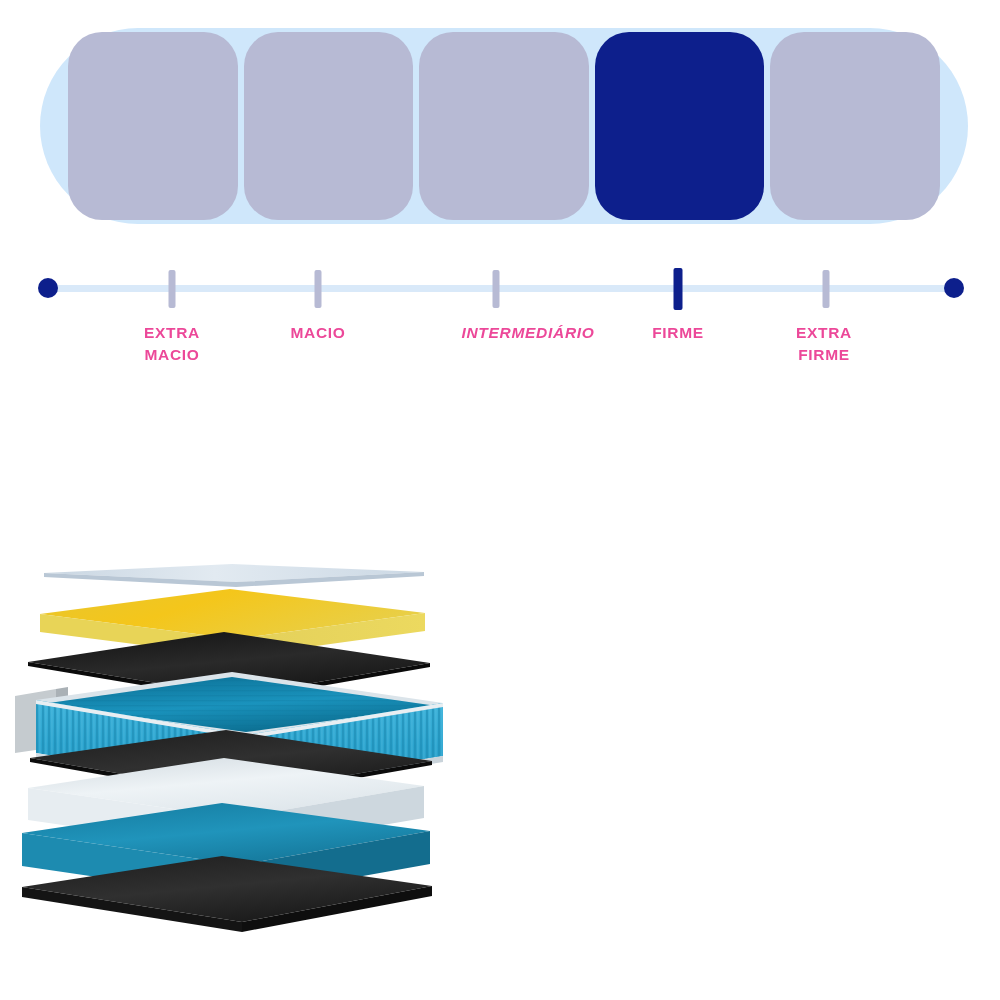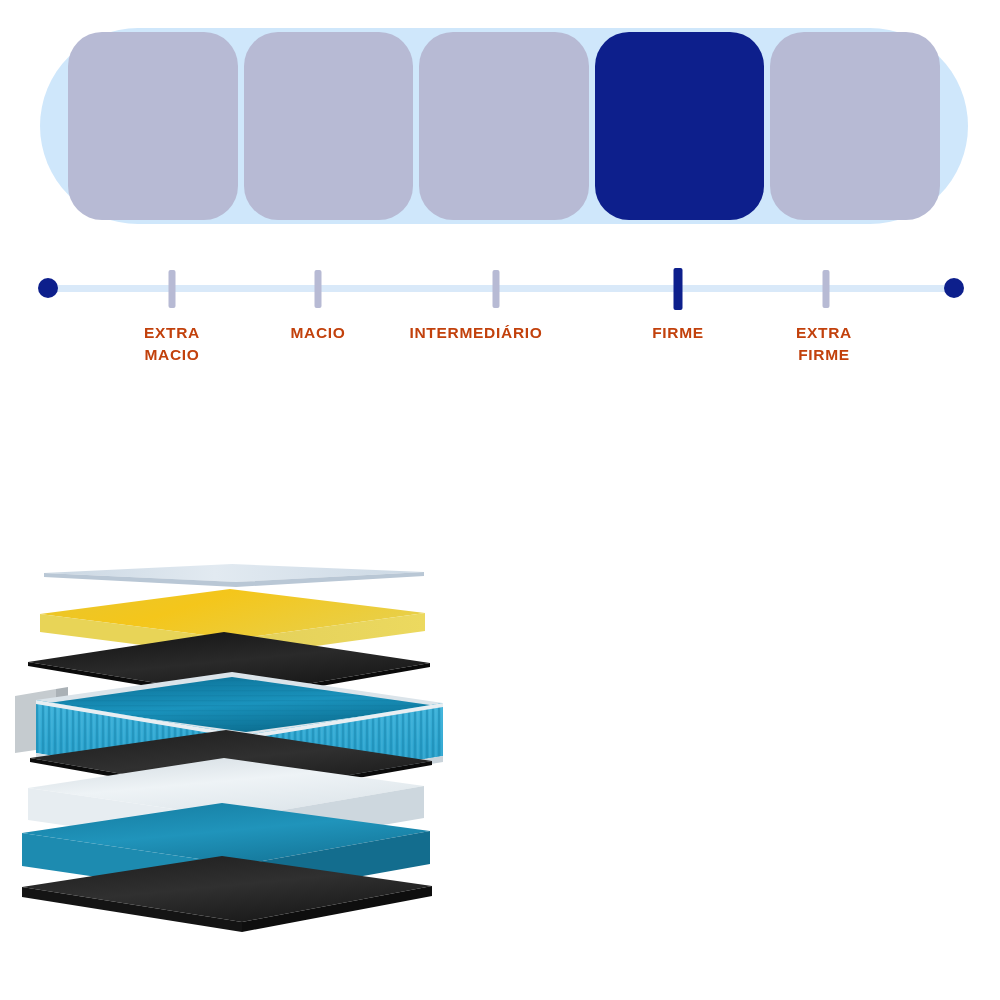--- a/index.html
+++ b/index.html
@@ -95,21 +95,21 @@
     width: 9px;
     top: 16px;
     height: 42px;
   }
 
   .scale-label {
     position: absolute;
     top: 70px;
     transform: translateX(-50%);
     text-align: center;
-    color: #c2410c;
+    color: #ec4899;
     font-size: 15.5px;
     font-weight: 700;
     letter-spacing: 0.7px;
     line-height: 1.45;
     white-space: pre-line;
   }
 
   
   #layers-section {
     position: absolute;
@@ -147,21 +147,21 @@
     <div id="scale-track"></div>
     <div class="scale-endpoint" id="scale-endpoint-left"></div>
     <div class="scale-endpoint" id="scale-endpoint-right"></div>
     <div id="scale-marks">
         <div class="scale-tick" style="left: 172px;"></div>
         <div class="scale-label" style="left: 172px;">EXTRA
 MACIO</div>
         <div class="scale-tick" style="left: 318px;"></div>
         <div class="scale-label" style="left: 318px;">MACIO</div>
         <div class="scale-tick" style="left: 496px;"></div>
-        <div class="scale-label" style="left: 476px;">INTERMEDIÁRIO</div>
+        <div class="scale-label" style="left: 528px; font-style: italic;">INTERMEDIÁRIO</div>
         <div class="scale-tick active" style="left: 678px;"></div>
         <div class="scale-label" style="left: 678px;">FIRME</div>
         <div class="scale-tick" style="left: 826px;"></div>
         <div class="scale-label" style="left: 824px;">EXTRA
 FIRME</div>
       </div>
   </div>
 
 </section>
 

